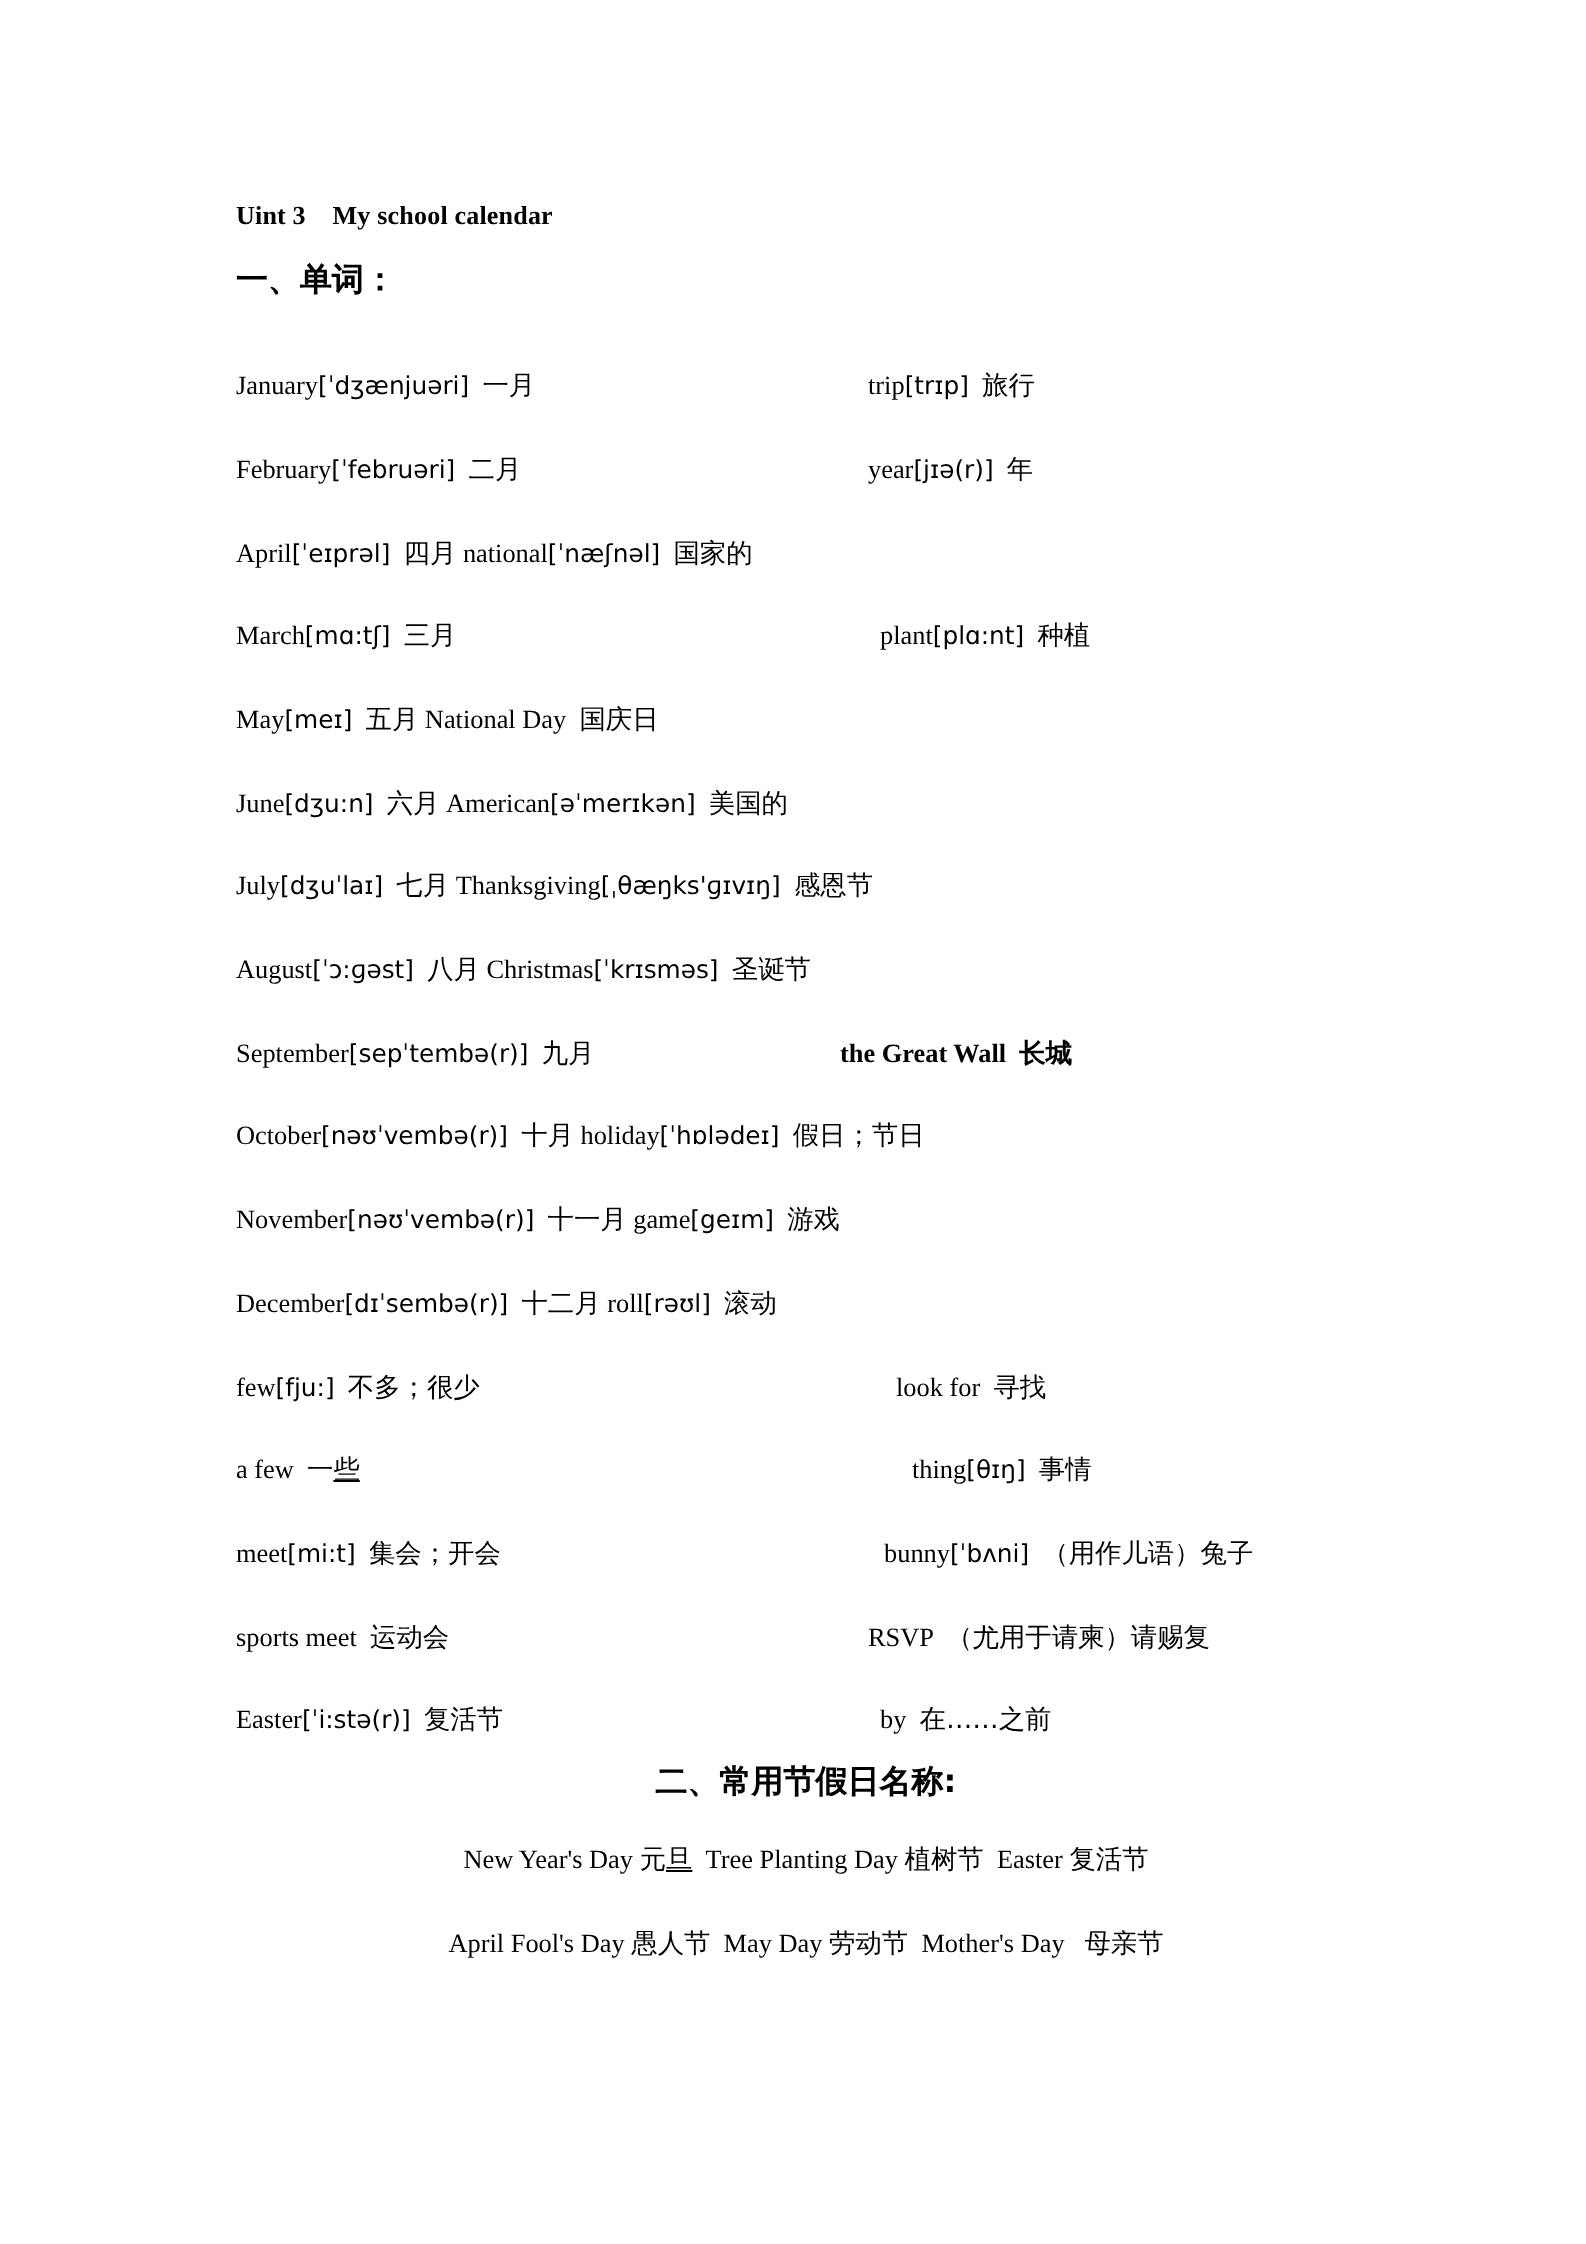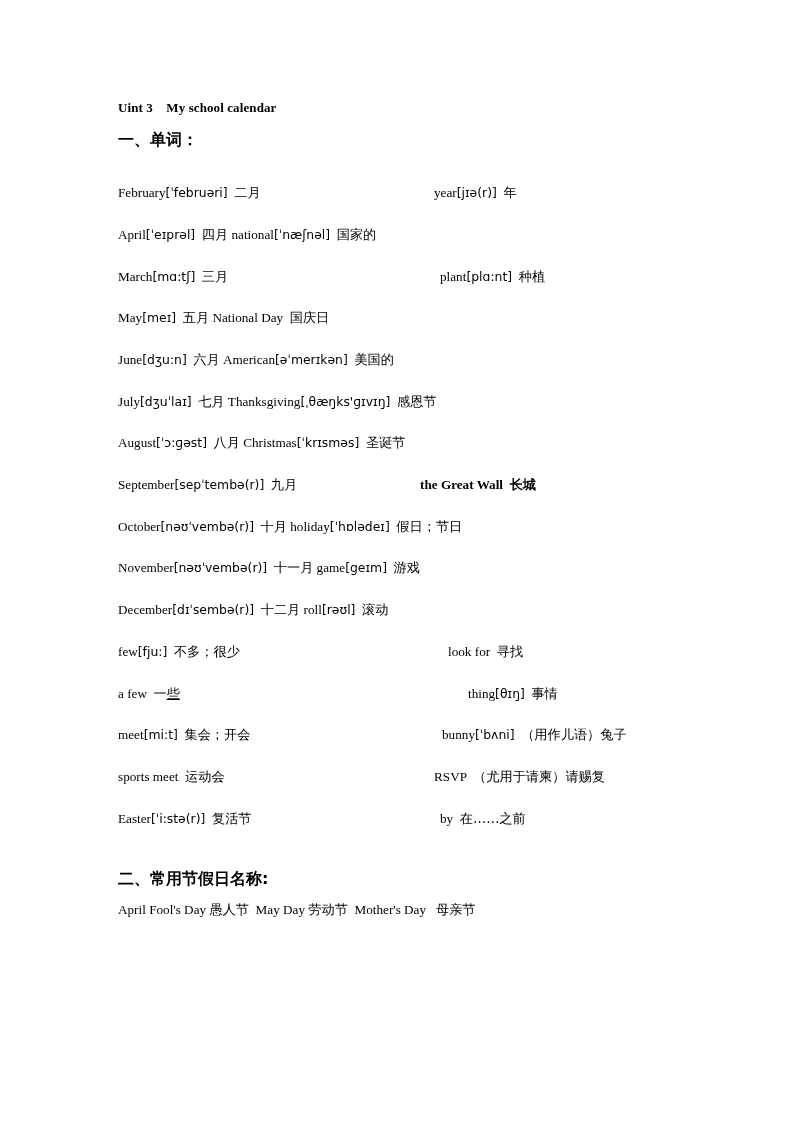--- a/index.html
+++ b/index.html
@@ -82,21 +82,21 @@
     font-size: 12.4px;
   }
   .underline-tail {
     text-decoration: underline;
     text-decoration-thickness: 1px;
     text-underline-offset: 1px;
   }
 
   
   .holiday-section {
-    margin-top: 30px;
+    text-align: center;
   }
   .holiday-list {
     margin: 0;
     padding: 0;
     list-style: none;
   }
   .holiday-row {
     height: 41.7px;
     line-height: 41.7px;
     font-size: 13.2px;
@@ -110,39 +110,41 @@
 <body>
 
 <div class="page">
   <div class="content">
 
     <h1 class="doc-title">Uint 3    My school calendar</h1>
 
     <h2 class="section-heading first">一、单词：</h2>
 
     <ul class="vocab-list" id="vocab-list">
+        <li class="vocab-row"><span class="col-left"><span>January</span><span class="ipa">[ˈdʒænjuəri]</span><span>  </span><span class="cjk">一月</span></span><span class="col-right" style="left: 316px;"><span>trip</span><span class="ipa">[trɪp]</span><span>  </span><span class="cjk">旅行</span></span></li>
         <li class="vocab-row"><span class="col-left"><span>February</span><span class="ipa">[ˈfebruəri]</span><span>  </span><span class="cjk">二月</span></span><span class="col-right" style="left: 316px;"><span>year</span><span class="ipa">[jɪə(r)]</span><span>  </span><span class="cjk">年</span></span></li>
         <li class="vocab-row"><span class="col-left"><span>April</span><span class="ipa">[ˈeɪprəl]</span><span>  </span><span class="cjk">四月</span><span> </span><span><span>national</span><span class="ipa">[ˈnæʃnəl]</span><span>  </span><span class="cjk">国家的</span></span></span></li>
         <li class="vocab-row"><span class="col-left"><span>March</span><span class="ipa">[mɑ:tʃ]</span><span>  </span><span class="cjk">三月</span></span><span class="col-right" style="left: 322px;"><span>plant</span><span class="ipa">[plɑ:nt]</span><span>  </span><span class="cjk">种植</span></span></li>
         <li class="vocab-row"><span class="col-left"><span>May</span><span class="ipa">[meɪ]</span><span>  </span><span class="cjk">五月</span><span> </span><span><span>National Day</span><span>  </span><span class="cjk">国庆日</span></span></span></li>
         <li class="vocab-row"><span class="col-left"><span>June</span><span class="ipa">[dʒu:n]</span><span>  </span><span class="cjk">六月</span><span> </span><span><span>American</span><span class="ipa">[əˈmerɪkən]</span><span>  </span><span class="cjk">美国的</span></span></span></li>
         <li class="vocab-row"><span class="col-left"><span>July</span><span class="ipa">[dʒuˈlaɪ]</span><span>  </span><span class="cjk">七月</span><span> </span><span><span>Thanksgiving</span><span class="ipa">[ˌθæŋks'ɡɪvɪŋ]</span><span>  </span><span class="cjk">感恩节</span></span></span></li>
         <li class="vocab-row"><span class="col-left"><span>August</span><span class="ipa">[ˈɔ:ɡəst]</span><span>  </span><span class="cjk">八月</span><span> </span><span><span>Christmas</span><span class="ipa">[ˈkrɪsməs]</span><span>  </span><span class="cjk">圣诞节</span></span></span></li>
         <li class="vocab-row"><span class="col-left"><span>September</span><span class="ipa">[sepˈtembə(r)]</span><span>  </span><span class="cjk">九月</span></span><span class="col-right" style="left: 302px; font-weight: bold;"><span>the Great Wall</span><span>  </span><span class="cjk">长城</span></span></li>
         <li class="vocab-row"><span class="col-left"><span>October</span><span class="ipa">[nəʊˈvembə(r)]</span><span>  </span><span class="cjk">十月</span><span> </span><span><span>holiday</span><span class="ipa">[ˈhɒlədeɪ]</span><span>  </span><span class="cjk">假日；节日</span></span></span></li>
         <li class="vocab-row"><span class="col-left"><span>November</span><span class="ipa">[nəʊˈvembə(r)]</span><span>  </span><span class="cjk">十一月</span><span> </span><span><span>game</span><span class="ipa">[geɪm]</span><span>  </span><span class="cjk">游戏</span></span></span></li>
         <li class="vocab-row"><span class="col-left"><span>December</span><span class="ipa">[dɪˈsembə(r)]</span><span>  </span><span class="cjk">十二月</span><span> </span><span><span>roll</span><span class="ipa">[rəʊl]</span><span>  </span><span class="cjk">滚动</span></span></span></li>
         <li class="vocab-row"><span class="col-left"><span>few</span><span class="ipa">[fju:]</span><span>  </span><span class="cjk">不多；很少</span></span><span class="col-right" style="left: 330px;"><span>look for</span><span>  </span><span class="cjk">寻找</span></span></li>
-        <li class="vocab-row"><span class="col-left"><span>a few</span><span>  </span><span class="cjk">一<span class="underline-tail">些</span></span></span><span class="col-right" style="left: 350px;"><span>thing</span><span class="ipa">[θɪŋ]</span><span>  </span><span class="cjk">事情</span></span></li>
+        <li class="vocab-row"><span class="col-left"><span>a few</span><span>  </span><span class="cjk">一<span class="underline-tail">些</span></span></span><span class="col-right" style="left: 338px;"><span>thing</span><span class="ipa">[θɪŋ]</span><span>  </span><span class="cjk">事情</span></span></li>
         <li class="vocab-row"><span class="col-left"><span>meet</span><span class="ipa">[mi:t]</span><span>  </span><span class="cjk">集会；开会</span></span><span class="col-right" style="left: 324px;"><span>bunny</span><span class="ipa">[ˈbʌni]</span><span>  </span><span class="cjk">（用作儿语）兔子</span></span></li>
         <li class="vocab-row"><span class="col-left"><span>sports meet</span><span>  </span><span class="cjk">运动会</span></span><span class="col-right" style="left: 316px;"><span>RSVP</span><span>  </span><span class="cjk">（尤用于请柬）请赐复</span></span></li>
         <li class="vocab-row"><span class="col-left"><span>Easter</span><span class="ipa">[ˈi:stə(r)]</span><span>  </span><span class="cjk">复活节</span></span><span class="col-right" style="left: 322px;"><span>by</span><span>  </span><span class="cjk">在……之前</span></span></li>
       </ul>
 
     <div class="holiday-section">
       <h2 class="section-heading">二、常用节假日名称:</h2>
       <ul class="holiday-list" id="holiday-list">
+          <li class="holiday-row first">New Year's Day <span class="cjk">元<span class="underline-tail">旦</span></span>  Tree Planting Day <span class="cjk">植树节</span>  Easter <span class="cjk">复活节</span></li>
           <li class="holiday-row">April Fool's Day <span class="cjk">愚人节</span>  May Day <span class="cjk">劳动节</span>  Mother's Day   <span class="cjk">母亲节</span></li>
         </ul>
     </div>
 
   </div>
 </div>
 
 </body></html>

